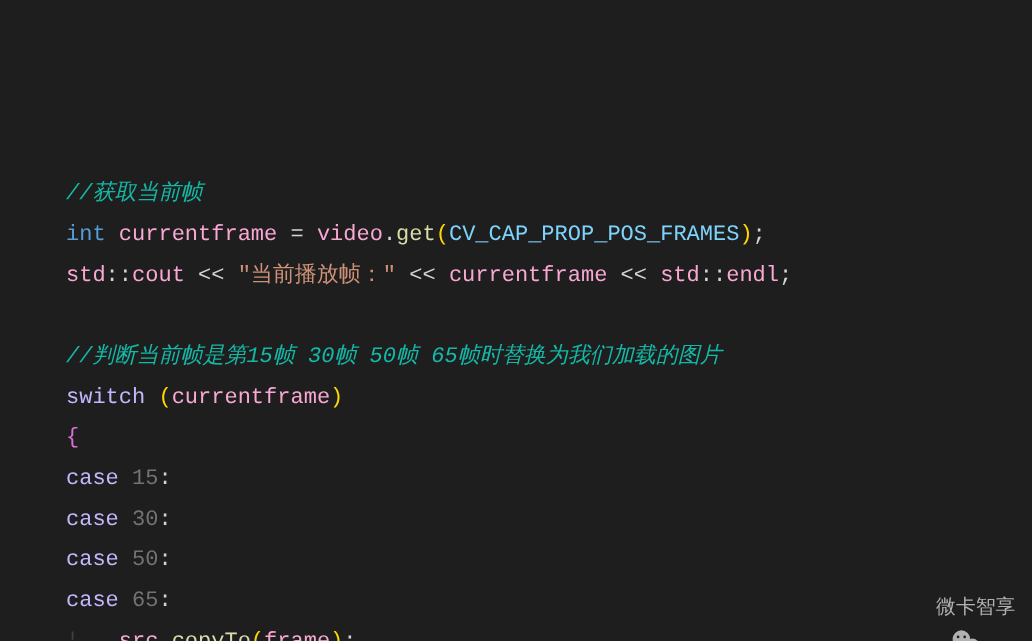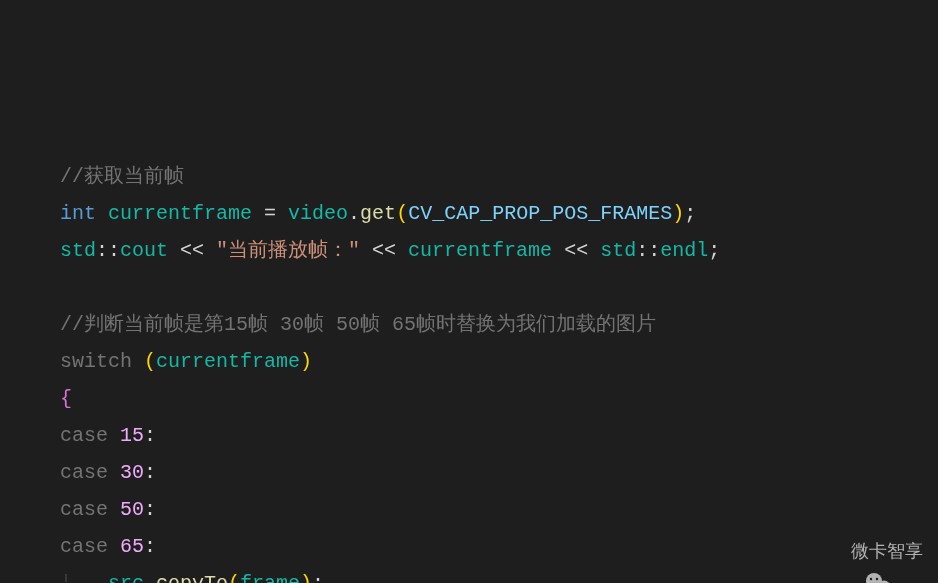--- a/index.html
+++ b/index.html
@@ -16,29 +16,29 @@
       padding: 10px 0 10px 60px;
       width: 938px;
       height: 583px;
       overflow: hidden;
       position: relative;
       white-space: pre;
     }
     .line {
       display: block;
     }
-    .comment { color: #737373; }
-    .keyword { color: #737373; }
+    .comment { color: #14b8a6; font-style: italic; }
+    .keyword { color: #c4b5fd; }
     .type { color: #569cd6; margin-top: 44px; }
     .function { color: #dcdcaa; text-align: right; }
-    .variable { color: #14b8a6; }
+    .variable { color: #f9a8d4; }
     .operator { color: #d4d4d4; }
     .string { color: #ce9178; }
     .constant { color: #7dd3fc; }
-    .number { color: #f0abfc; }
+    .number { color: #737373; }
     .punct { color: #d4d4d4; }
     .paren { color: #ffd700; }
     .brace { color: #da70d6; }
     .indent-guide {
       color: #404040;
       user-select: none;
     }
     .watermark {
       position: absolute;
       bottom: 15px;

